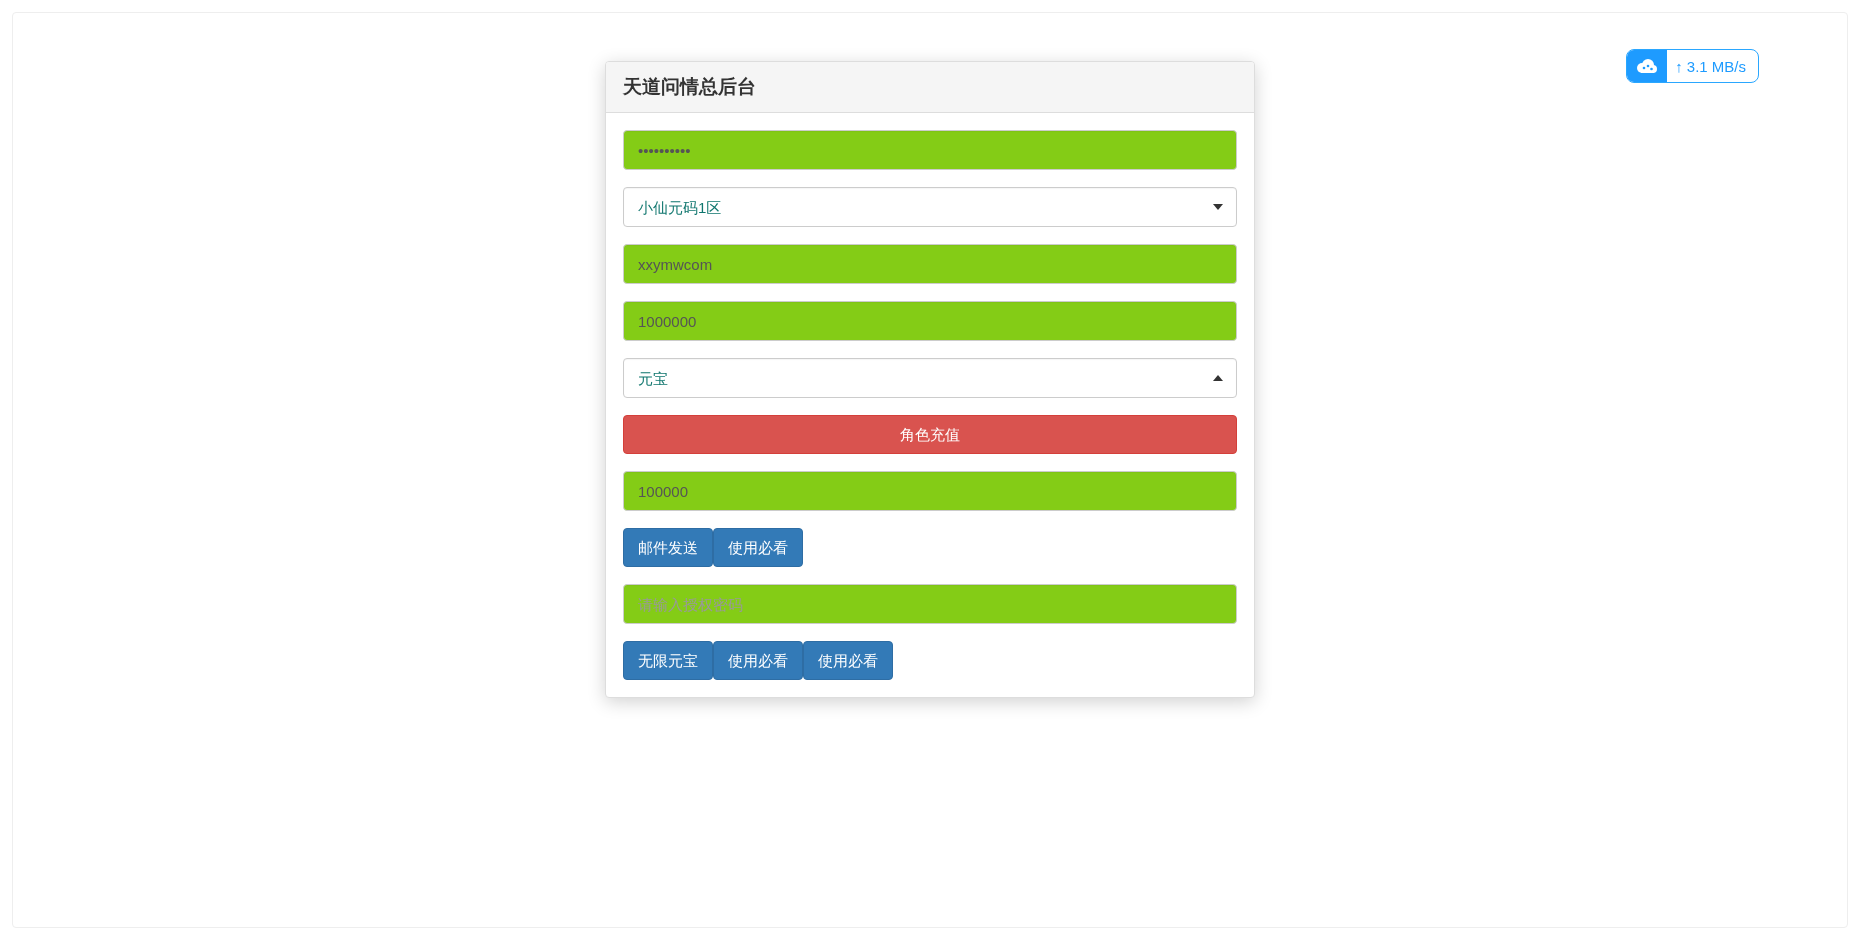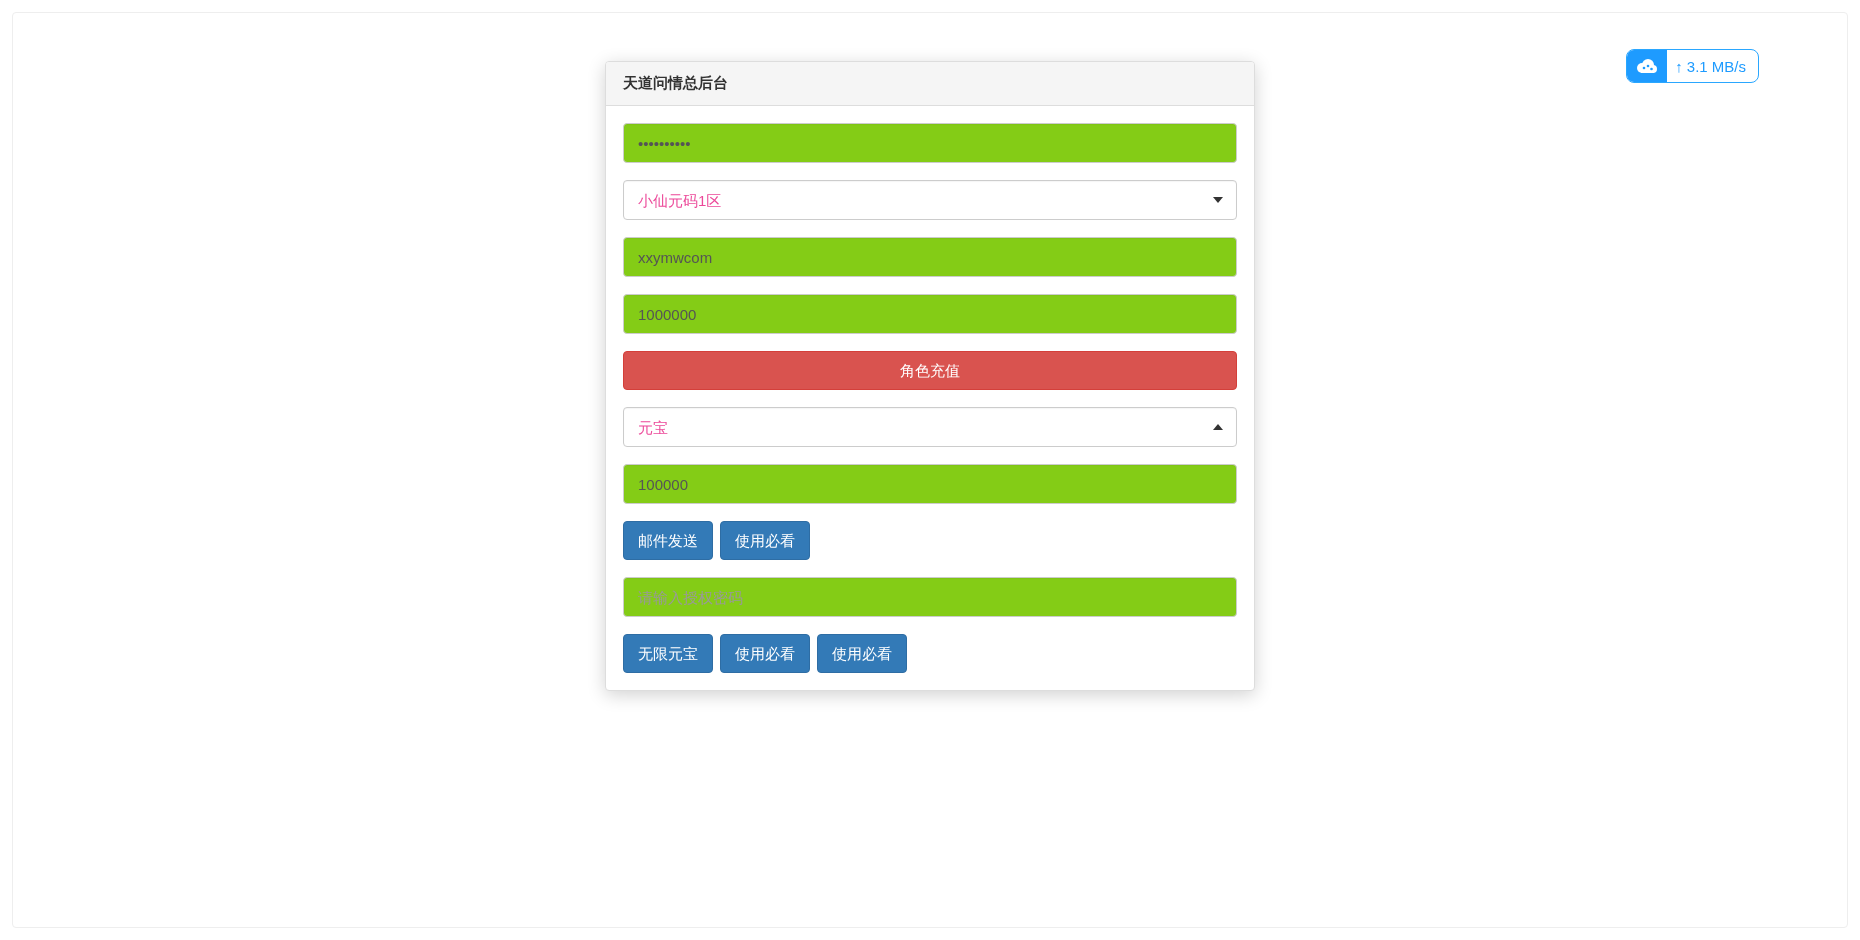--- a/index.html
+++ b/index.html
@@ -30,21 +30,21 @@
     border-radius: 4px;
     box-shadow: 0 4px 18px rgba(0,0,0,0.18);
   }
   .panel-heading {
     background: #f5f5f5;
     border-bottom: 1px solid #dddddd;
     border-top-left-radius: 3px;
     border-top-right-radius: 3px;
     padding: 12px 17px;
     font-weight: 700;
-    font-size: 15px;
+    font-size: 19px;
     color: #333;
   }
   .panel-body {
     padding: 17px;
   }
   .form-group {
     margin-bottom: 17px;
   }
   .form-group:last-child { margin-bottom: 0; }
   .form-control {
@@ -79,21 +79,21 @@
   .select-wrap.up .caret {
     border-top: none;
     border-bottom: 6px solid #333;
   }
   .select-wrap select {
     appearance: none;
     -webkit-appearance: none;
     -moz-appearance: none;
     padding-right: 32px;
     background: #fff;
-    color: #ec4899;
+    color: #0f766e;
   }
   .btn {
     display: inline-block;
     padding: 8px 14px;
     font-size: 15px;
     line-height: 1.4;
     text-align: center;
     border-radius: 4px;
     border: 1px solid transparent;
     cursor: pointer;
@@ -107,21 +107,21 @@
   .btn-danger {
     background: #d9534f;
     border-color: #d43f3a;
   }
   .btn-primary {
     background: #337ab7;
     border-color: #2e6da4;
   }
   .btn-row {
     display: flex;
-    gap: 7px;
+    gap: 0;
     flex-wrap: wrap;
   }
   
   .upload-widget {
     position: absolute;
     top: 36px;
     right: 88px;
     display: flex;
     align-items: center;
     height: 34px;
@@ -194,33 +194,33 @@
 
       <div class="form-group">
         <input type="text" class="form-control" value="xxymwcom" style="">
       </div>
 
       <div class="form-group">
         <input type="text" class="form-control" value="1000000" style="">
       </div>
 
       <div class="form-group">
-        <button class="btn btn-danger btn-block">角色充值</button>
-      </div>
-
-      <div class="form-group">
         <div class="select-wrap up">
           <select class="form-control">
             <option>元宝</option>
           </select>
           <span class="caret"></span>
         </div>
       </div>
 
       <div class="form-group">
+        <button class="btn btn-danger btn-block">角色充值</button>
+      </div>
+
+      <div class="form-group">
         <input type="text" class="form-control" value="100000" style="">
       </div>
 
       <div class="form-group btn-row">
         <button class="btn btn-primary">邮件发送</button>
         <button class="btn btn-primary">使用必看</button>
       </div>
 
       <div class="form-group">
         <input type="text" class="form-control" placeholder="请输入授权密码" style="">

